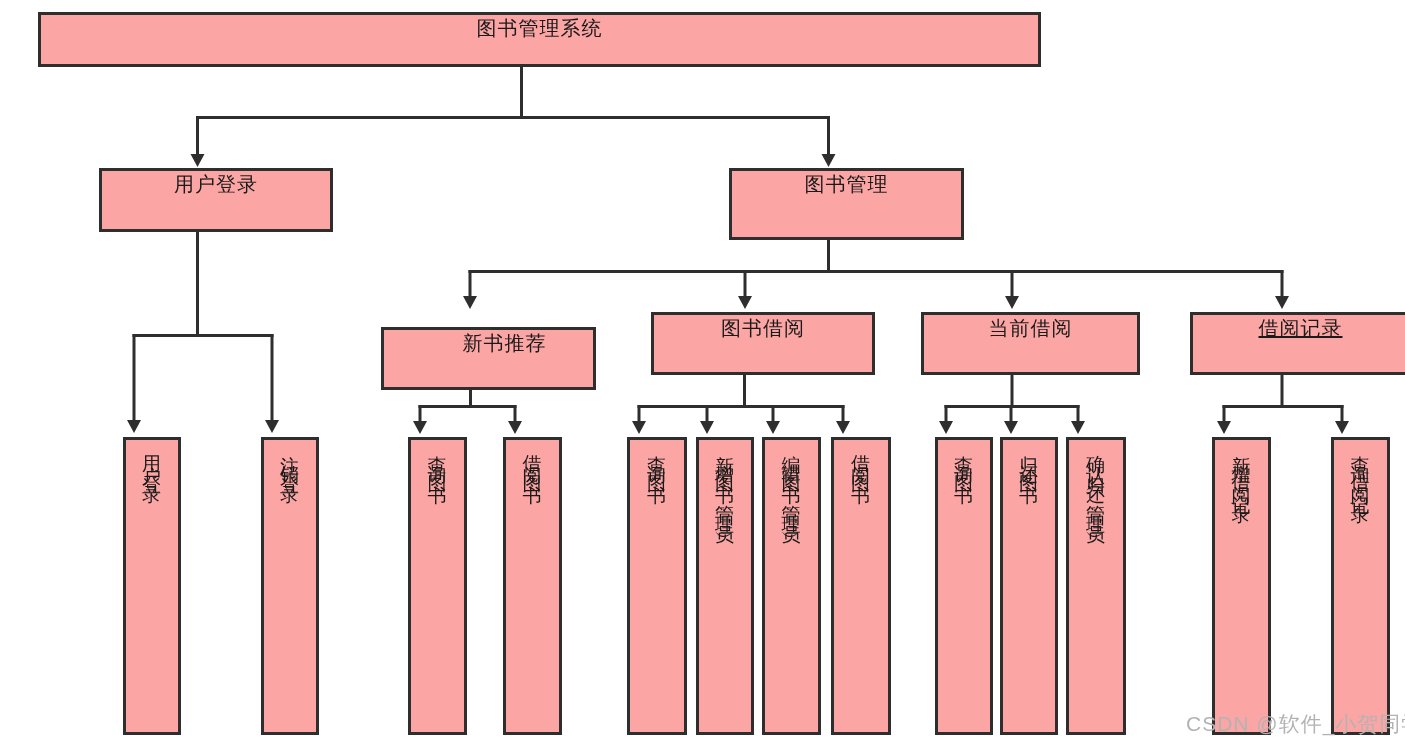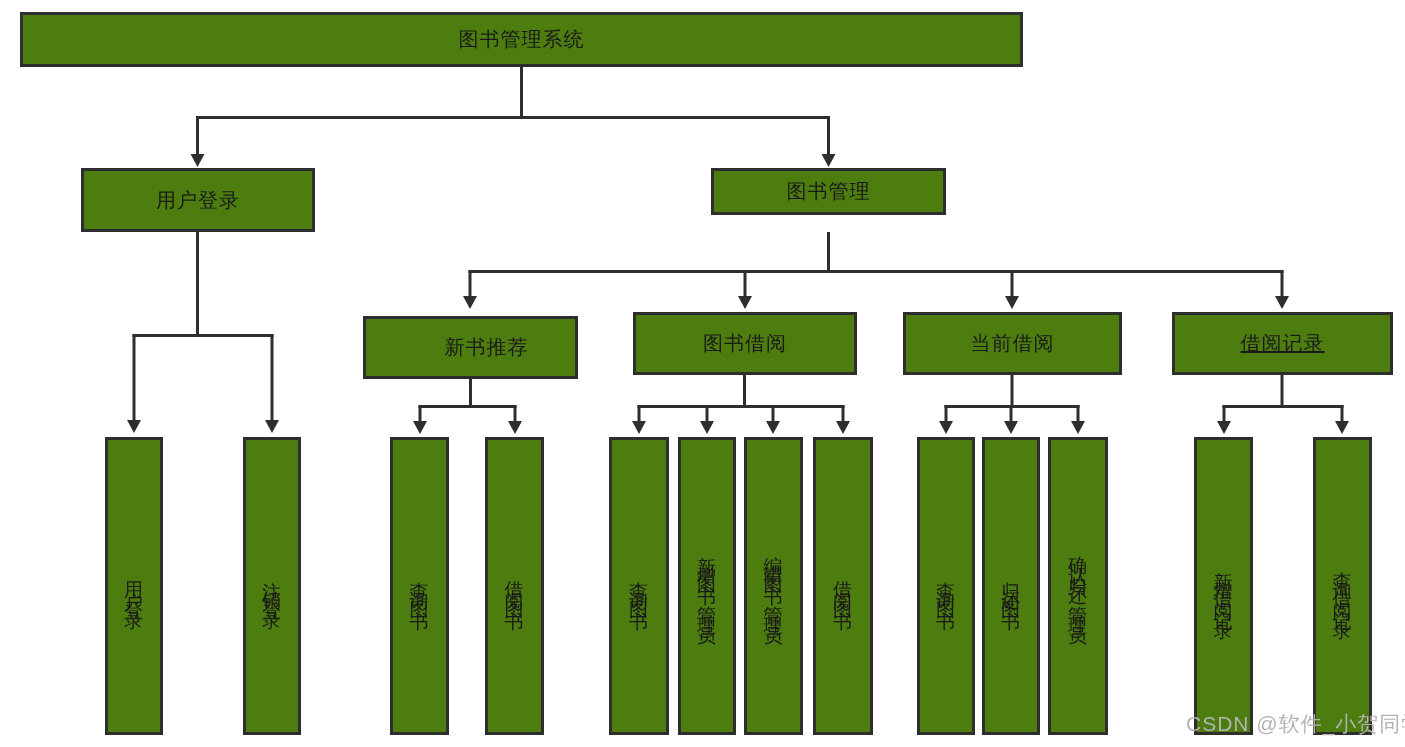--- a/index.html
+++ b/index.html
@@ -9,27 +9,28 @@
     height: 747px;
     background: #ffffff;
     font-family: "Liberation Sans", "DejaVu Sans", sans-serif;
     color: #1a1a1a;
     overflow: hidden;
   }
   .box {
     position: absolute;
     box-sizing: border-box;
     border: 3px solid #2e2e2e;
-    background: #4d7c0f;
+    background: #fca5a5;
     display: flex;
-    align-items: center;
+    align-items: flex-start;
     justify-content: center;
     font-size: 20px;
     letter-spacing: 1px;
     z-index: 2;
+    margin-left: 18px;
   }
   .vbox {
     font-size: 19px;
   }
   .vbox .vtext {
     writing-mode: vertical-rl;
     text-orientation: mixed;
     letter-spacing: 10px;
     line-height: 1;
     white-space: nowrap;
@@ -133,25 +134,25 @@
     </g>
   </svg>
 
   <div class="box" style="left:20px; top:12px; width:1003px; height:55px;">
     <span>图书管理系统</span>
   </div>
 
   <div class="box" style="left:81px; top:168px; width:234px; height:64px;">
     <span>用户登录</span>
   </div>
-  <div class="box" style="left:711px; top:168px; width:235px; height:47px;">
+  <div class="box" style="left:711px; top:168px; width:235px; height:72px;">
     <span>图书管理</span>
   </div>
 
-  <div class="box" style="left:363px; top:316px; width:215px; height:63px;padding-left:32px;">
+  <div class="box" style="left:363px; top:327px; width:215px; height:63px;padding-left:32px;">
     <span>新书推荐</span>
   </div>
   <div class="box" style="left:903px; top:312px; width:219px; height:63px;">
     <span>当前借阅</span>
   </div>
   <div class="box" style="left:633px; top:312px; width:224px; height:63px;">
     <span>图书借阅</span>
   </div>
   <div class="box" style="left:1172px; top:312px; width:221px; height:63px;text-decoration:underline;">
     <span>借阅记录</span>

